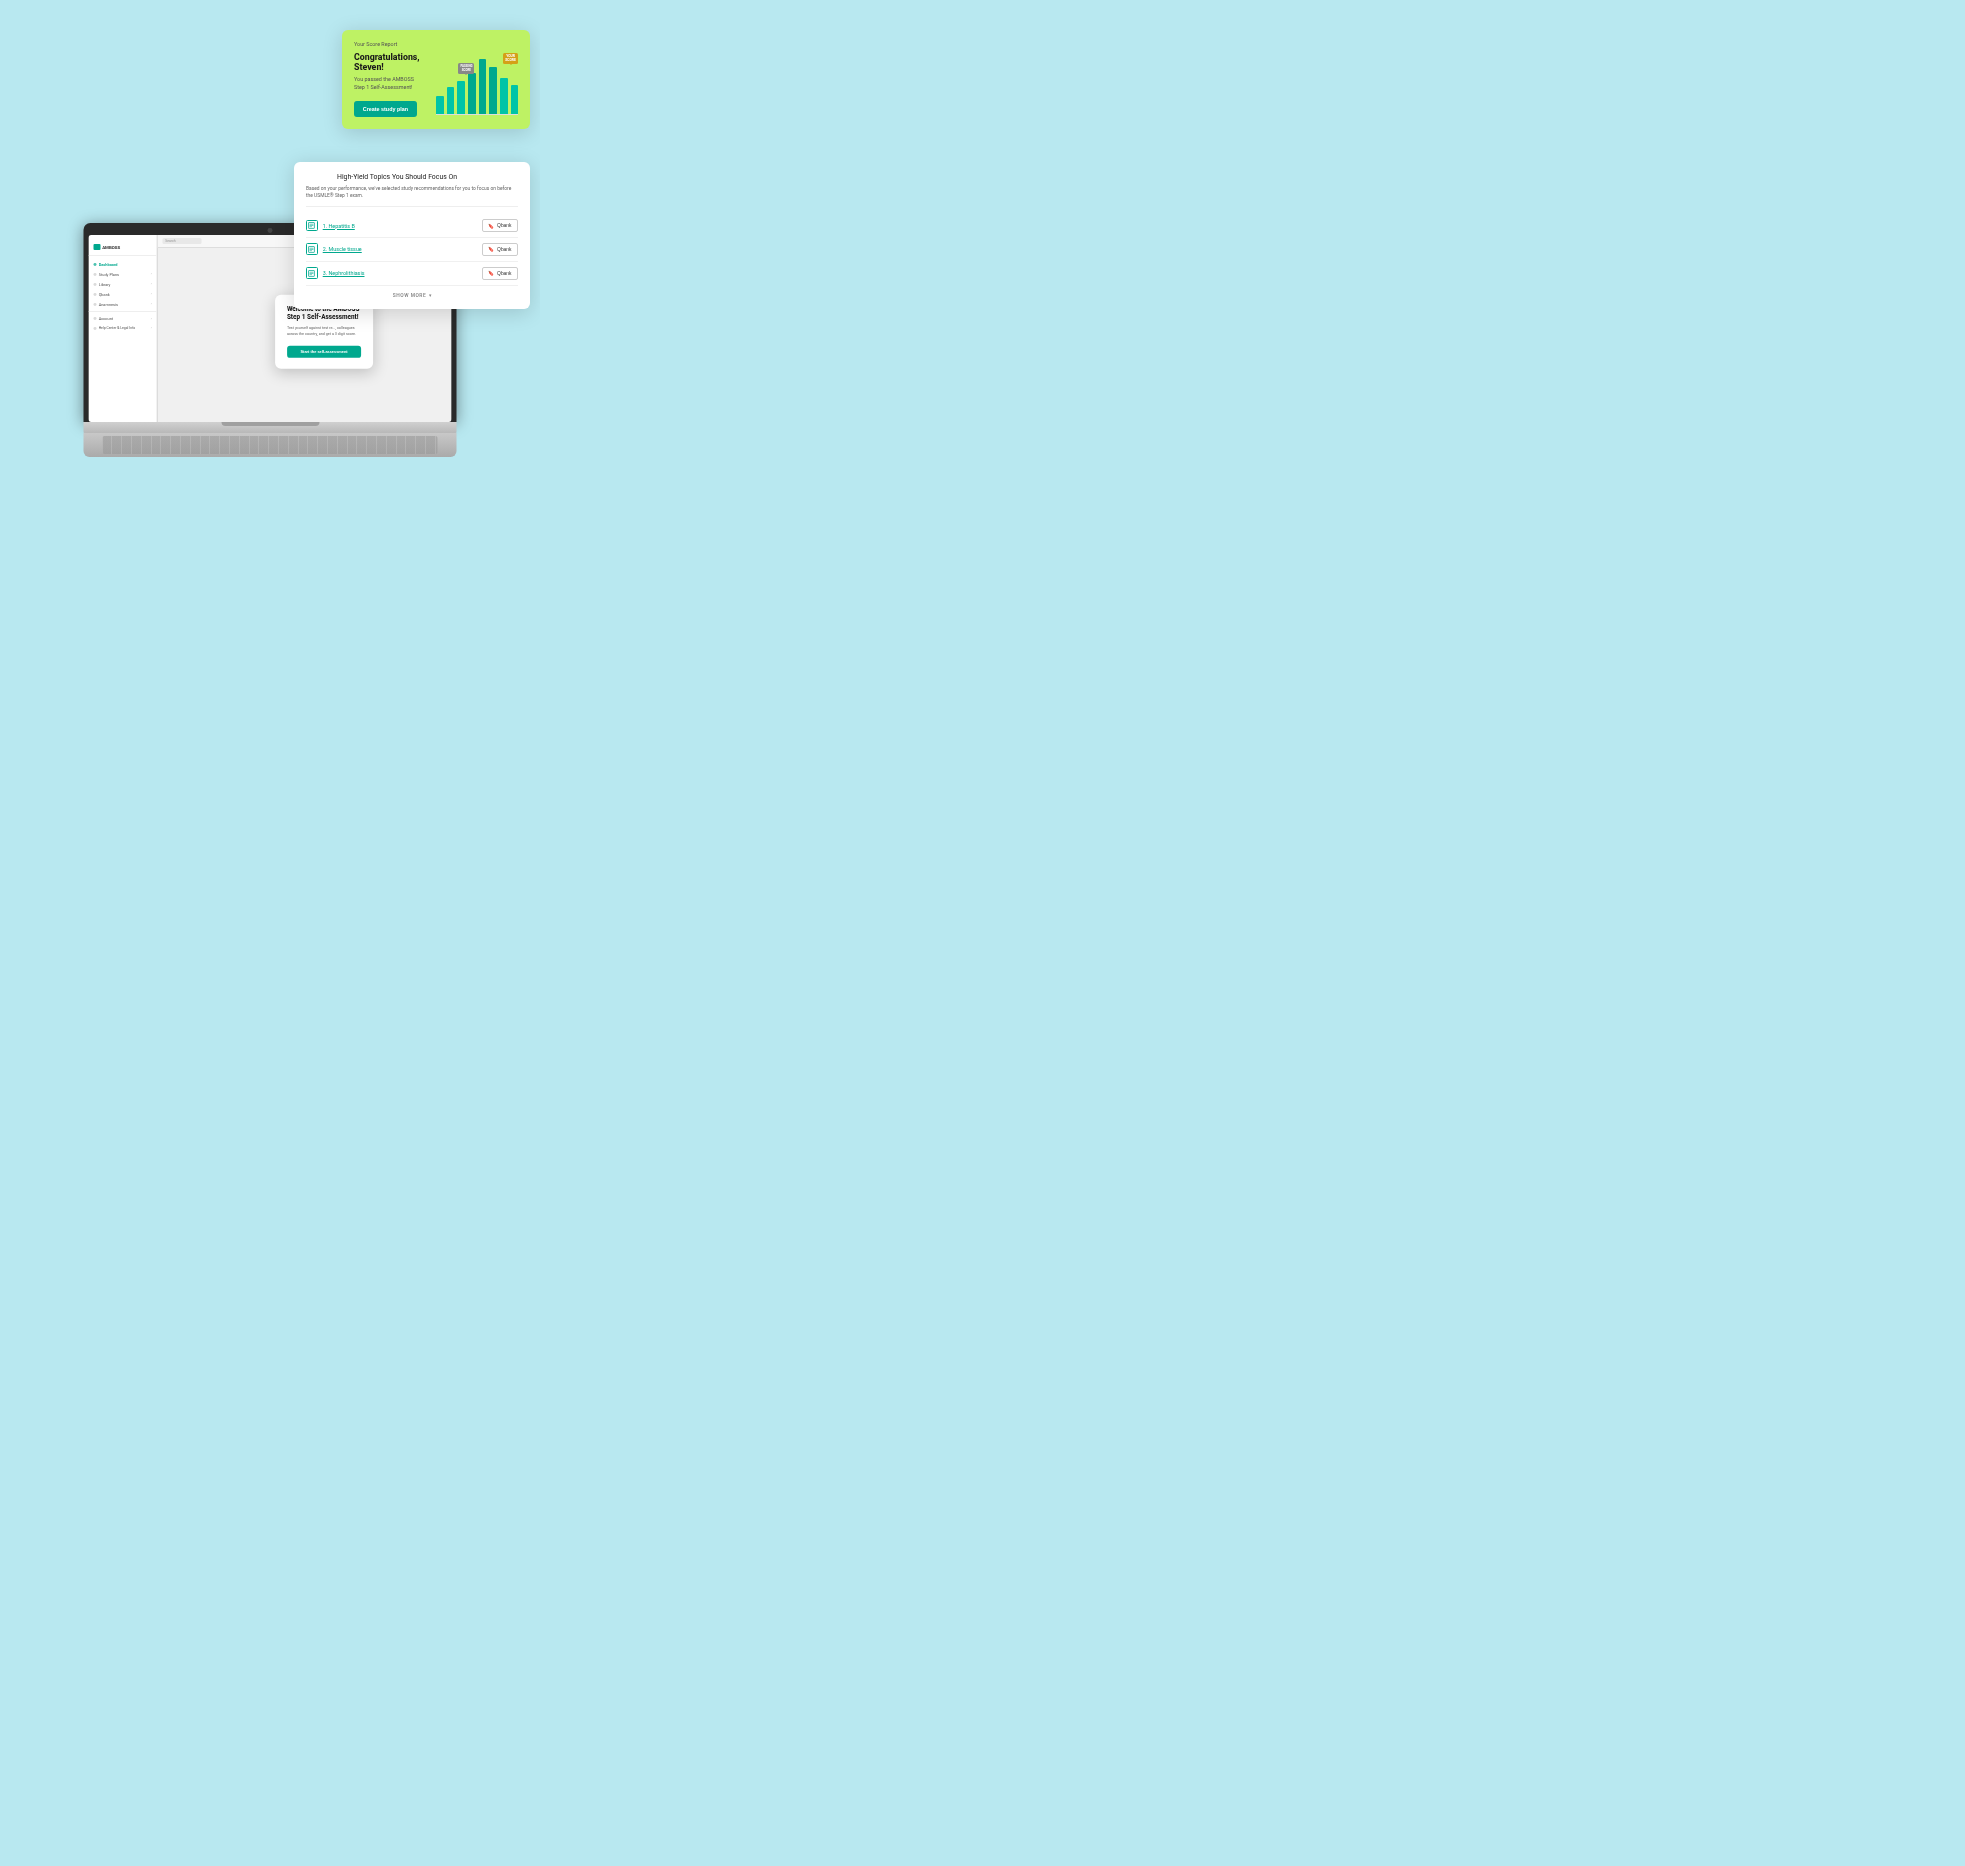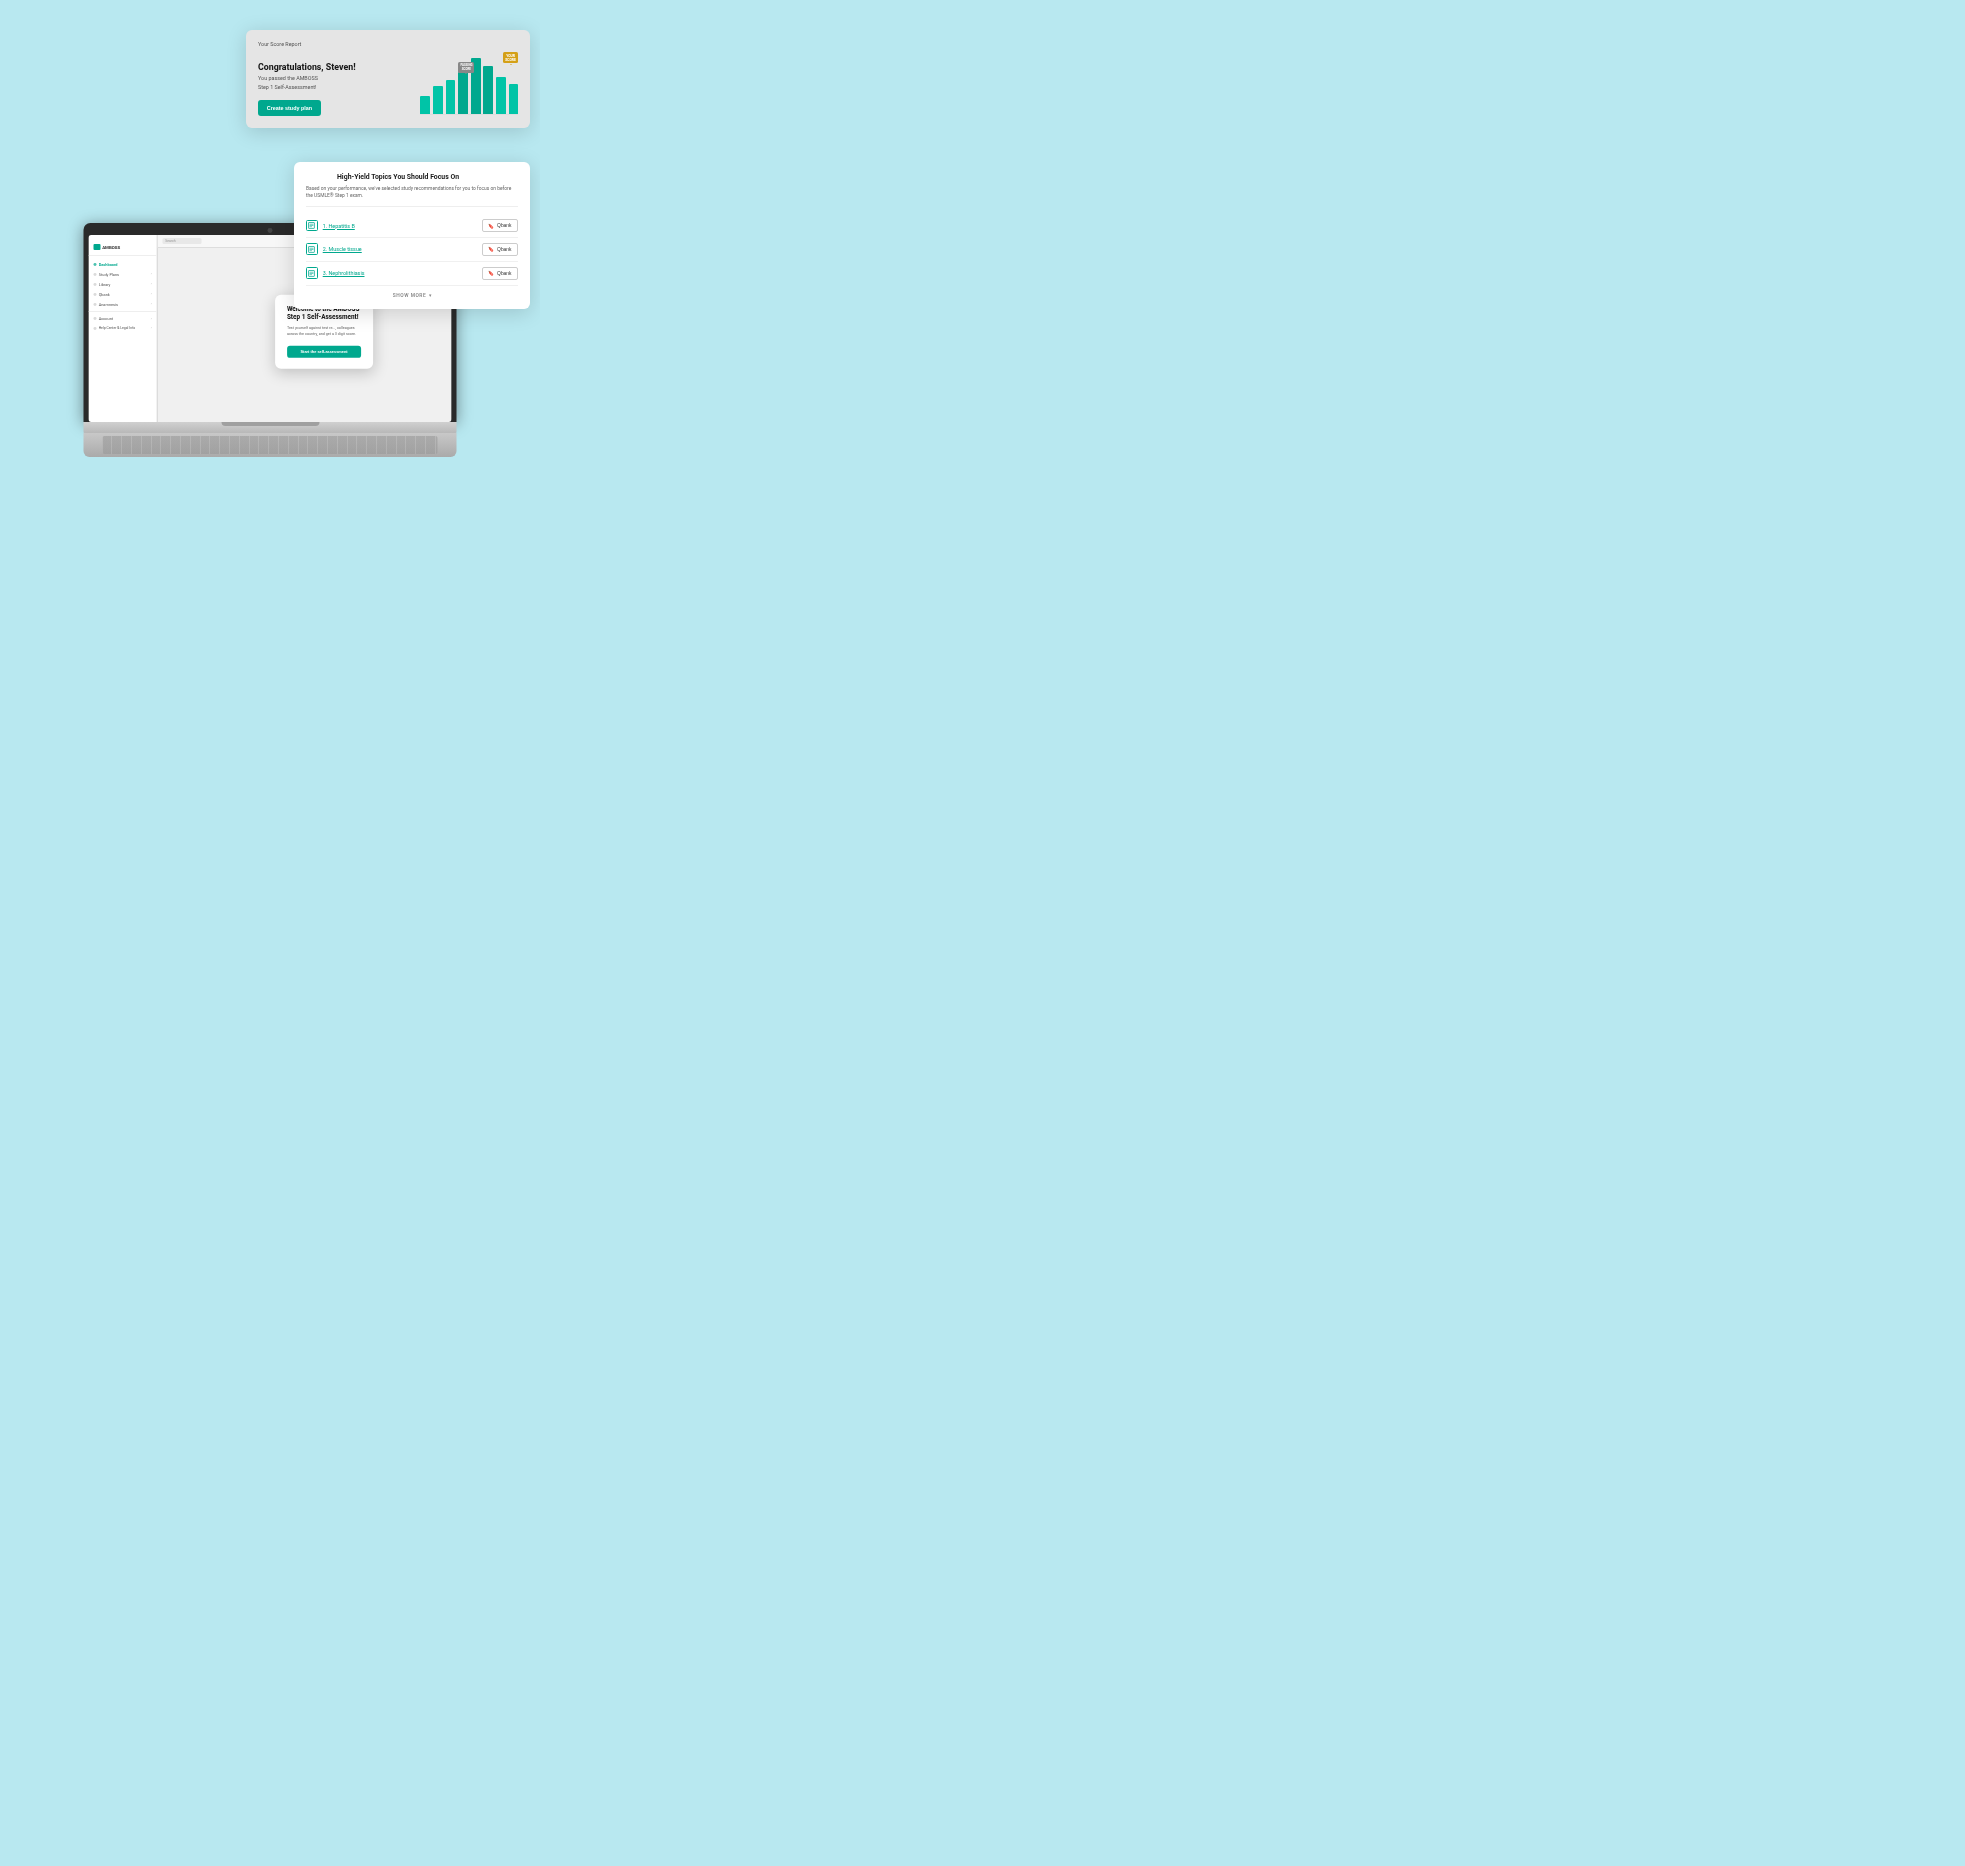--- a/index.html
+++ b/index.html
@@ -224,22 +224,22 @@
       width: 100%;
       cursor: pointer;
       text-align: center;
     }
 
     
     .score-report-card {
       position: absolute;
       top: 29.5px;
       right: 9.8px;
-      width: 284px;
-      background: #e5e5e5;
+      width: 188px;
+      background: #bef264;
       border-radius: 5.9px;
       padding: 11.8px;
       box-shadow: 0 3.9px 19.7px rgba(0,0,0,0.15);
       z-index: 20;
     }
 
     .card-section-title {
       font-size: 5.4px;
       color: #555;
       margin-bottom: 4.9px;
@@ -360,21 +360,21 @@
       width: 236px;
       background: #fff;
       border-radius: 5.9px;
       padding: 10.8px 11.8px;
       box-shadow: 0 3.9px 19.7px rgba(0,0,0,0.15);
       z-index: 20;
     }
 
     .hy-title {
       font-size: 6.9px;
-      font-weight: 700;
+      font-weight: 400;
       color: #1a1a1a;
       margin-bottom: 3.9px;
       padding-left: 31px;
     }
 
     .hy-subtitle {
       font-size: 4.9px;
       color: #666;
       line-height: 1.5;
       margin-bottom: 6.9px;

